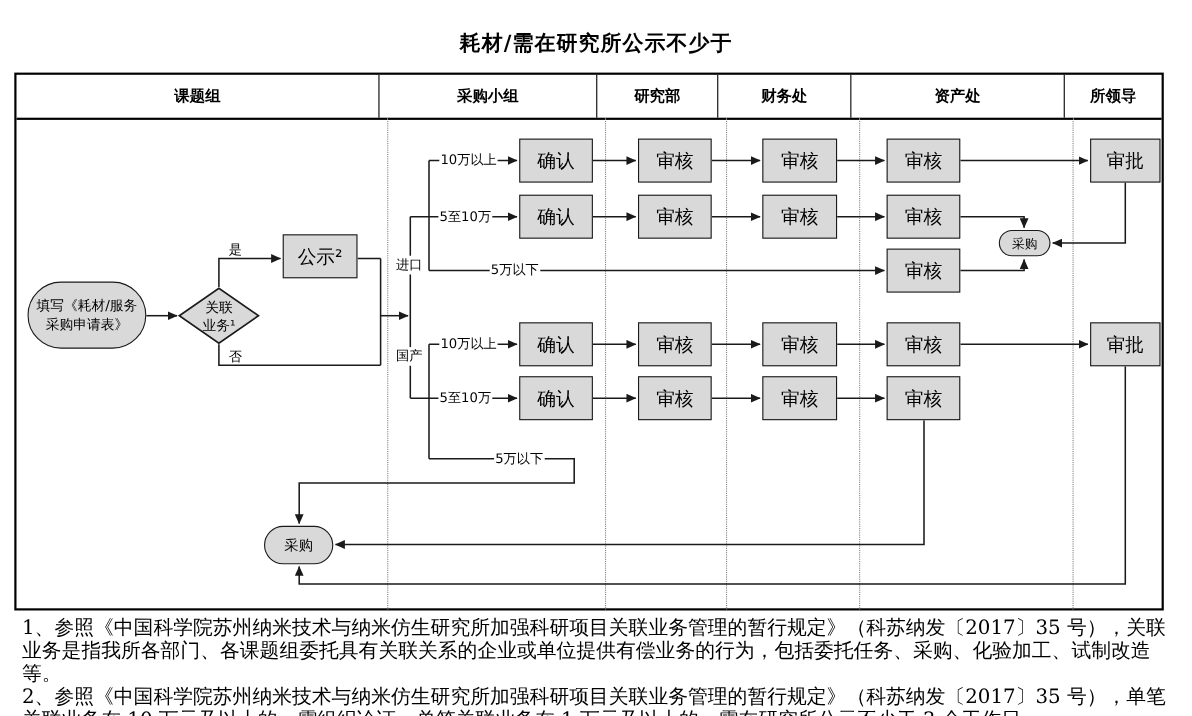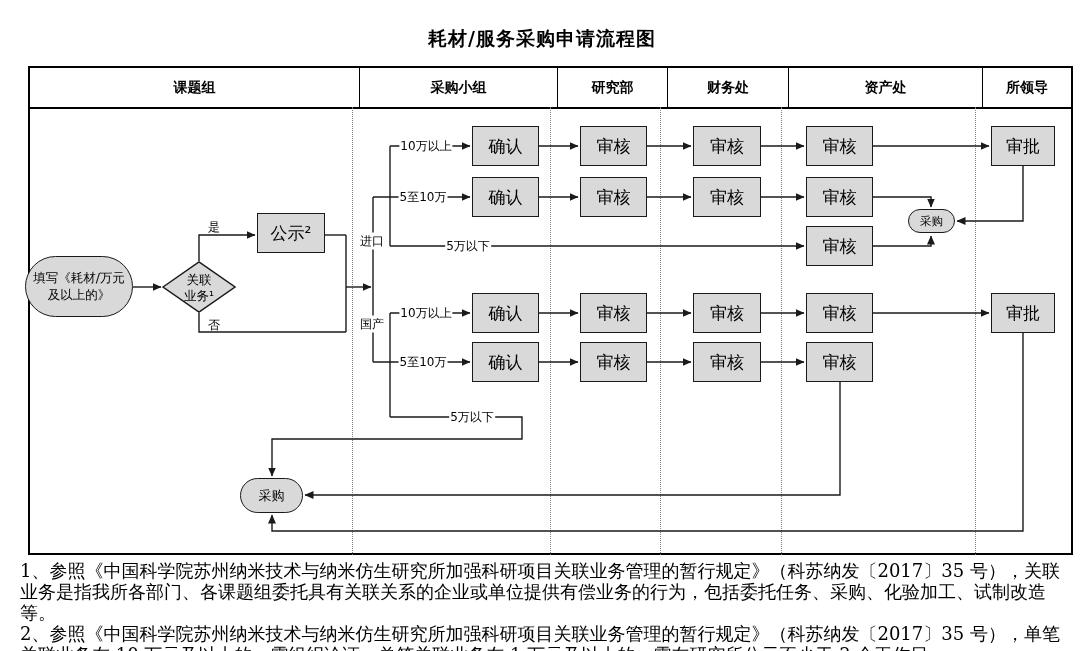--- a/index.html
+++ b/index.html
@@ -1,21 +1,21 @@
 <!DOCTYPE html>
 <html><head>
 <meta charset="utf-8">
 <style>
   html,body{margin:0;padding:0;background:#fff;}
   #stage{position:relative;width:1084px;height:651px;background:#fff;
          font-family:"DejaVu Sans","Liberation Sans",sans-serif;color:#000;overflow:hidden;}
   .title{position:absolute;left:0;top:26px;width:1084px;text-align:center;
          font-size:19px;font-weight:bold;letter-spacing:1px;}
   
-  .lane-table{position:absolute;left:28px;top:66px;width:1045px;height:489px;
+  .lane-table{position:absolute;left:13px;top:66px;width:1045px;height:489px;
               border:2px solid #000;box-sizing:border-box;}
   .lane-head{position:absolute;left:0;top:0;width:100%;height:41px;display:flex;
              border-bottom:2px solid #000;box-sizing:border-box;}
   .lane-cell{display:flex;align-items:center;justify-content:center;
              font-size:14px;font-weight:bold;border-right:1.5px solid #000;box-sizing:border-box;}
   .lane-cell:last-child{border-right:none;}
   .vdots{position:absolute;top:107px;height:448px;width:0;border-left:1px dotted #808080;}
   
   #wires{position:absolute;left:0;top:0;width:1084px;height:651px;z-index:3;}
   #wires path{fill:none;stroke:#1a1a1a;stroke-width:1.4;}
@@ -32,21 +32,21 @@
   
   .notes{position:absolute;left:20px;top:560px;width:1050px;font-size:18px;line-height:21px;
          font-family:"DejaVu Serif","Liberation Serif",serif;}
   .notes p{margin:0;}
 </style>
 </head>
 <body>
 
 <div id="stage">
 
-  <div class="title">耗材/服务采购申请流程图</div>
+  <div class="title">耗材/需在研究所公示不少于</div>
 
   <div class="lane-table">
     <div class="lane-head">
       <div class="lane-cell" style="width:330px">课题组</div>
       <div class="lane-cell" style="width:198px">采购小组</div>
       <div class="lane-cell" style="width:110px">研究部</div>
       <div class="lane-cell" style="width:121px">财务处</div>
       <div class="lane-cell" style="width:194px">资产处</div>
       <div class="lane-cell" style="width:92px;flex:1">所领导</div>
     </div>
@@ -106,21 +106,21 @@
     <path d="M761 313 H804" marker-end="url(#arr)"></path>
     <path d="M873 313 H989" marker-end="url(#arr)"></path>
     <path d="M1023 333 V531 H272 V515" marker-end="url(#arr)"></path>
 
     <path d="M539 362 H578" marker-end="url(#arr)"></path>
     <path d="M647 362 H691" marker-end="url(#arr)"></path>
     <path d="M761 362 H804" marker-end="url(#arr)"></path>
     <path d="M840 382 V495 H305" marker-end="url(#arr)"></path>
   </svg>
 
-  <div class="pbox stadium" style="left:25px;top:256px;width:108px;height:61px;font-size:12.5px;line-height:1.3;text-align:center;padding:0 5px;word-break:break-all;">填写《耗材/万元及以上的》</div>
+  <div class="pbox stadium" style="left:25px;top:256px;width:108px;height:61px;font-size:12.5px;line-height:1.3;text-align:center;padding:0 5px;word-break:break-all;">填写《耗材/服务采购申请表》</div>
 
   <div class="nodelabel" style="left:181px;top:272px;width:36px;height:32px;word-break:break-all;">关联业务¹</div>
 
   <div class="pbox" style="left:257px;top:213px;width:68px;height:40px;">公示²</div>
 
   <div class="pbox" style="left:472px;top:126px;width:67px;height:40px;">确认</div>
   <div class="pbox" style="left:472px;top:177px;width:67px;height:40px;">确认</div>
   <div class="pbox" style="left:472px;top:293px;width:67px;height:40px;">确认</div>
   <div class="pbox" style="left:472px;top:342px;width:67px;height:40px;">确认</div>
 

